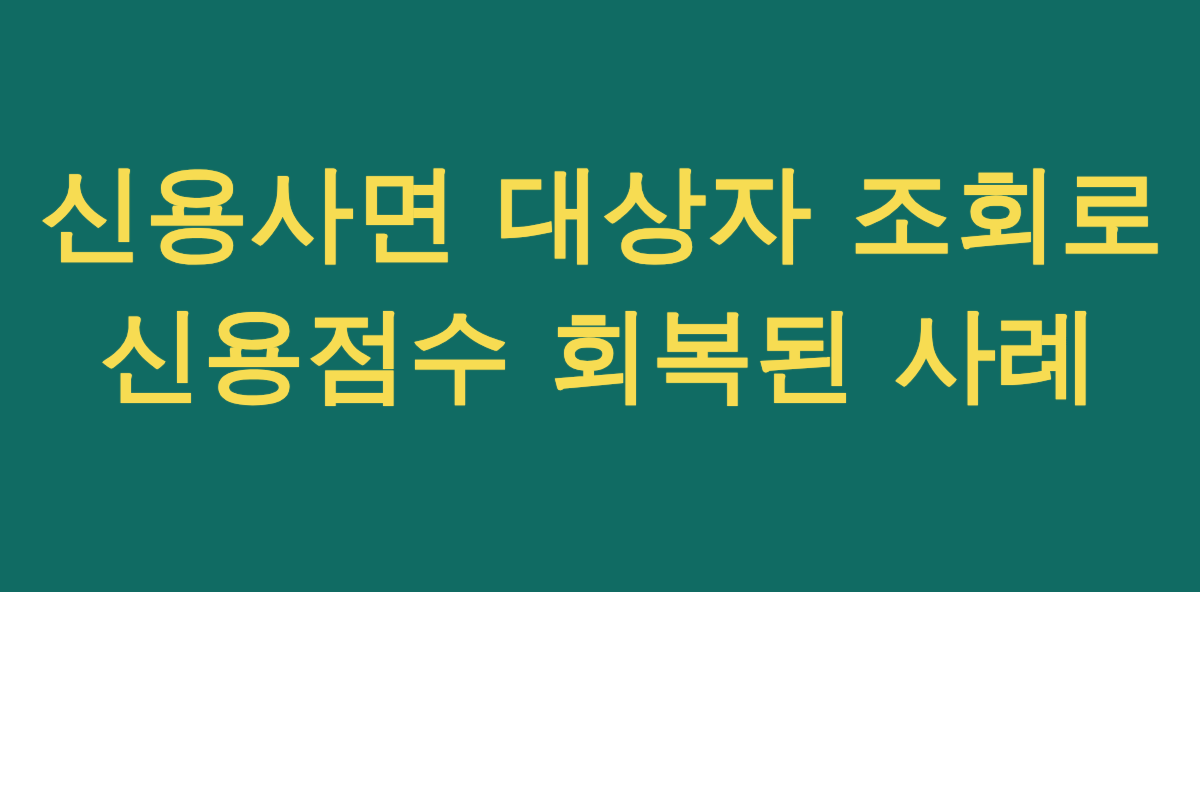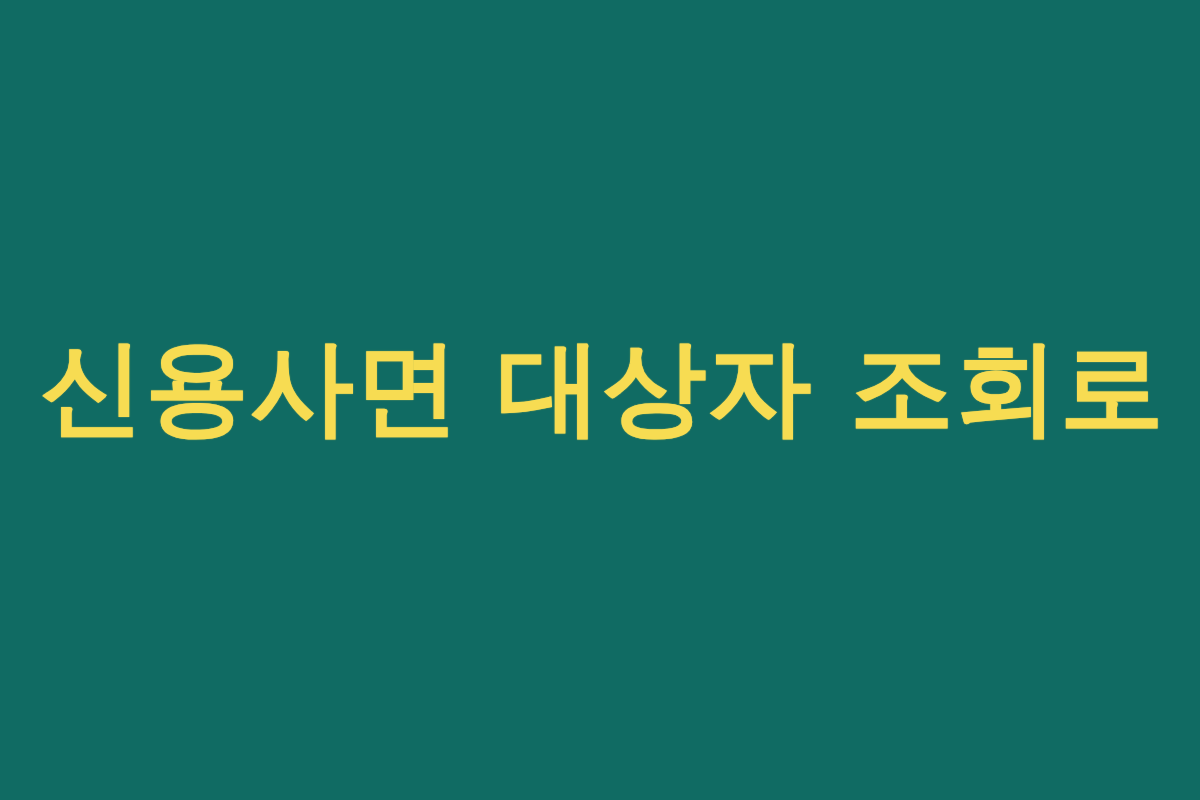--- a/index.html
+++ b/index.html
@@ -11,21 +11,21 @@
   body {
     width: 1200px;
     height: 800px;
     overflow: hidden;
     font-family: "DejaVu Sans", "Liberation Sans", sans-serif;
   }
 
   #banner {
     position: relative;
     width: 1200px;
-    height: 800px;
+    height: 592px;
     box-sizing: border-box;
     display: flex;
     align-items: center;
     justify-content: center;
     background: #106B63;
   }
 
   #headline {
     width: 100%;
     text-align: center;
@@ -54,16 +54,17 @@
 </style>
 </head>
 <body>
 
 <div id="banner" style="background: rgb(16, 107, 99);">
 
   <div id="headline">
 
     <span class="headline-line headline-line--first" style="color: rgb(247, 220, 82);">신용사면 대상자 조회로</span>
 
+    <span class="headline-line headline-line--second" style="color: rgb(247, 220, 82);">신용점수 회복된 사례</span>
 
   </div>
 
 </div>
 
 </body></html>

